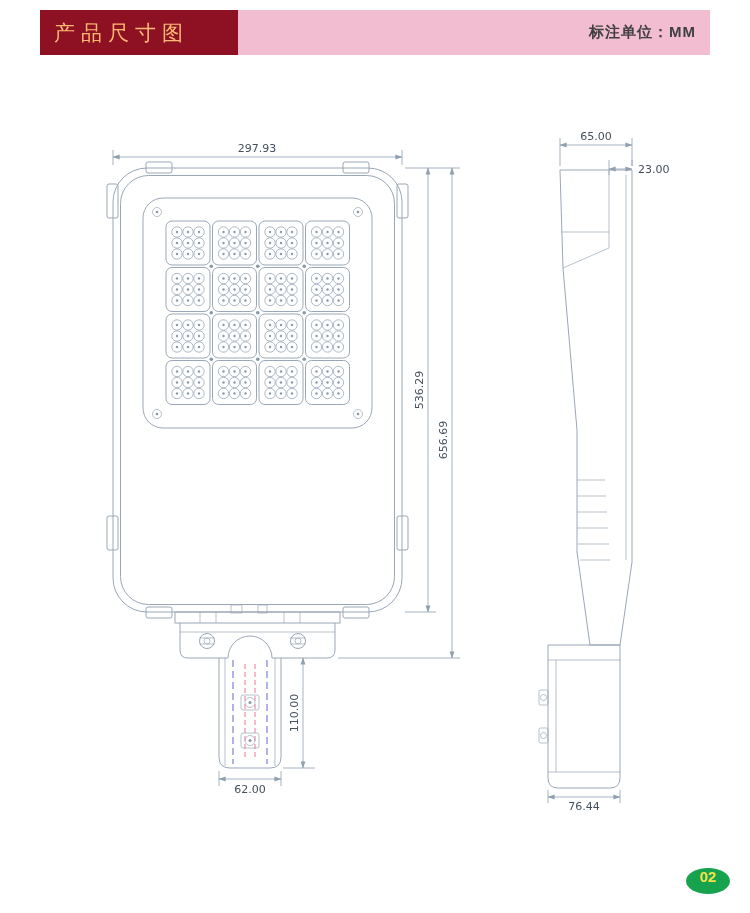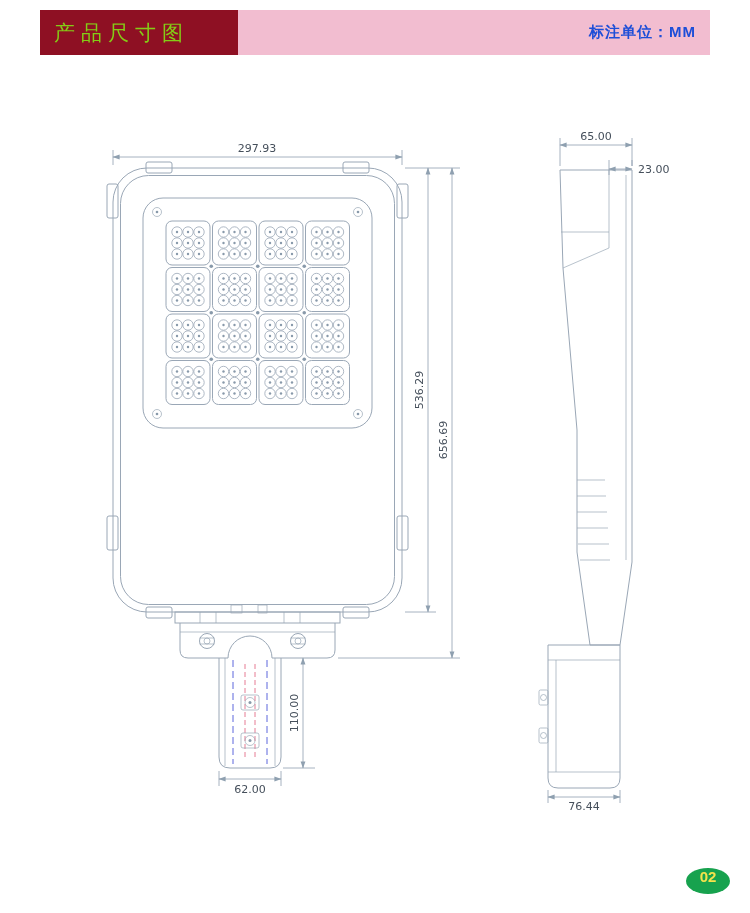--- a/index.html
+++ b/index.html
@@ -5,26 +5,26 @@
   html,body { margin:0; padding:0; background:#ffffff; }
   .page {
     position:relative; width:750px; height:913px; background:#ffffff;
     font-family:"Liberation Sans", sans-serif; overflow:hidden;
   }
   .header {
     position:absolute; left:40px; top:10px; width:670px; height:45px;
     background:#f2bdd0; display:flex; align-items:center;
   }
   .title-block {
-    background:#8e1023; color:#84cc16; height:100%; width:198px;
+    background:#8e1023; color:#fdba74; height:100%; width:198px;
     display:flex; align-items:center; box-sizing:border-box; padding-left:14px;
     font-size:21px; letter-spacing:6px; font-family:"Liberation Serif", serif;
   }
   .unit-label {
-    margin-left:auto; padding-right:14px; color:#1d4ed8;
+    margin-left:auto; padding-right:14px; color:#404040;
     font-size:15px; font-weight:bold; letter-spacing:1px;
   }
   svg.drawing { position:absolute; left:0; top:0; width:750px; height:913px; }
   .outline { stroke:#9aa7b6; fill:none; stroke-width:1; }
   .thin    { stroke:#9aa7b6; fill:none; stroke-width:0.7; }
   .dimgeo  { stroke:#8fa0b0; fill:none; stroke-width:0.8; }
   .dimtext {
     stroke:none; fill:#454f5b; font-size:11px; text-anchor:middle;
     font-family:"DejaVu Sans", sans-serif;
   }

